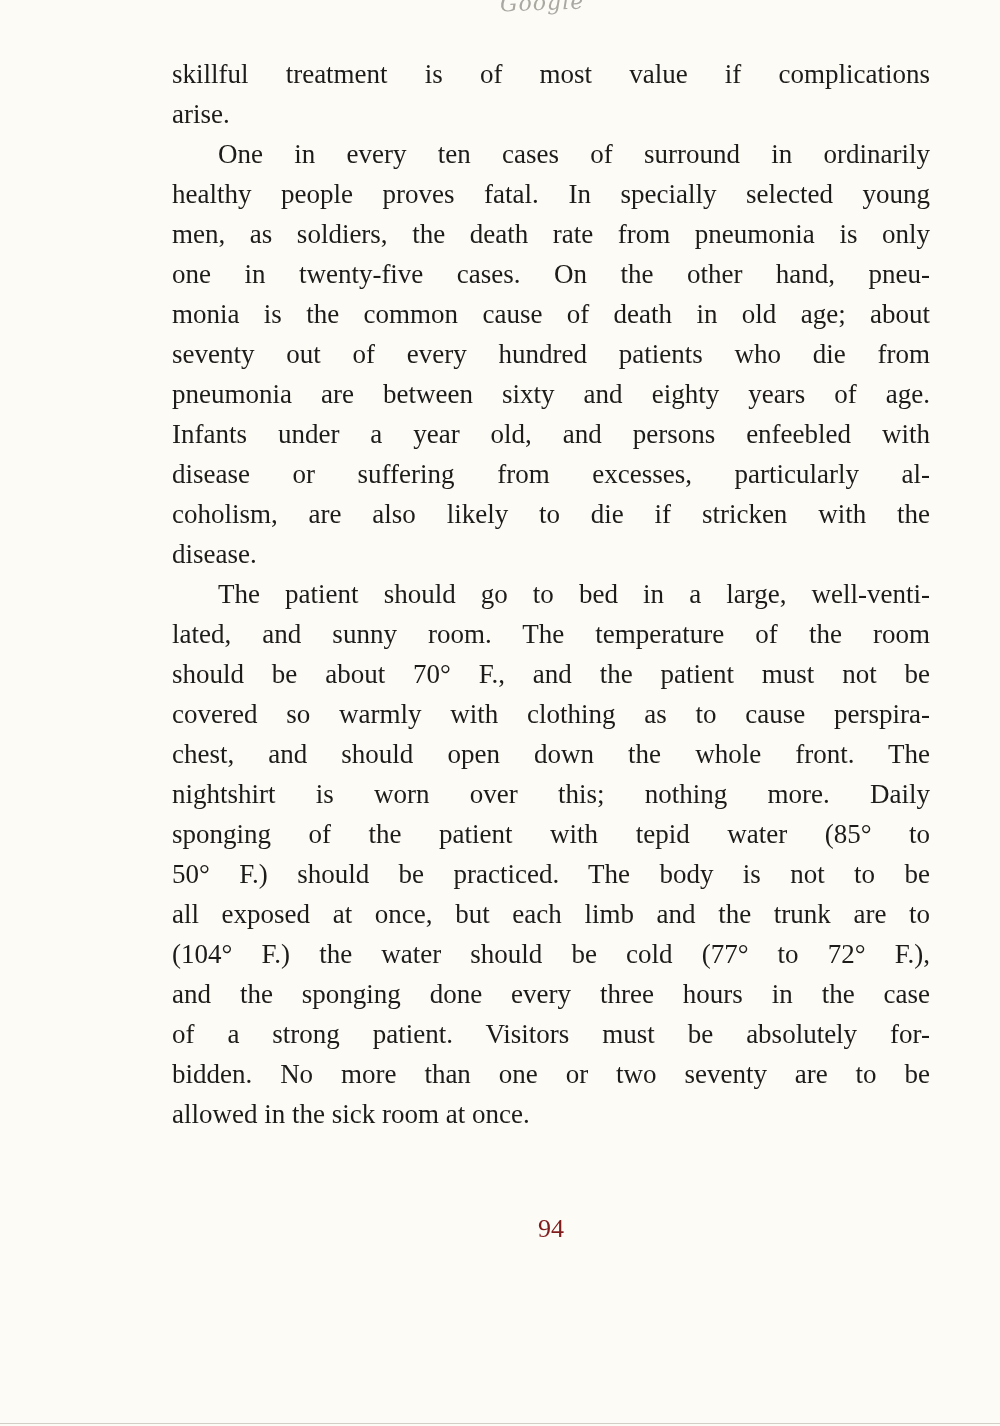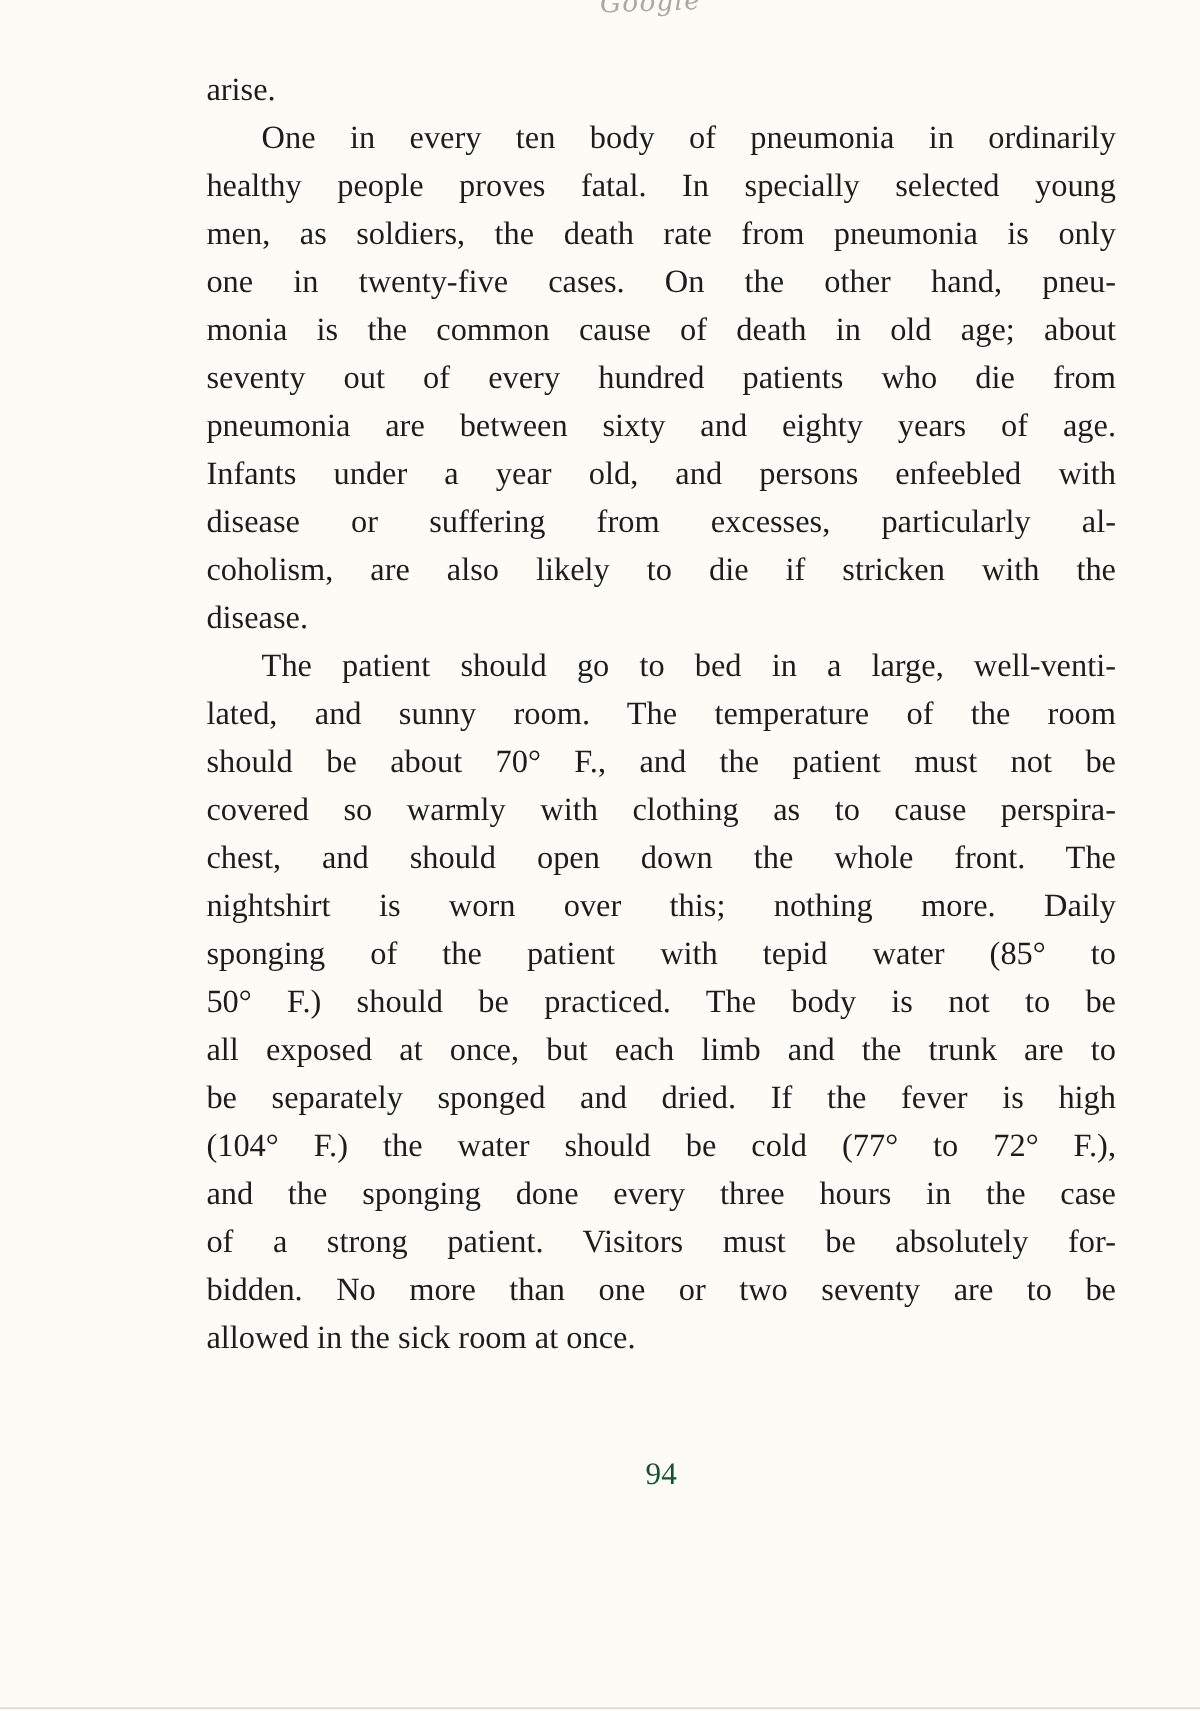--- a/index.html
+++ b/index.html
@@ -45,65 +45,65 @@
   .line.indent {
     text-indent: 46px;
   }
   .page-number {
     position: absolute;
     top: 1214px;
     left: 172px;
     width: 758px;
     text-align: center;
     font-size: 26px;
-    color: #14532d;
+    color: #7f1d1d;
   }
   .scan-edge-bottom {
     position: absolute;
     left: 0;
     bottom: 2px;
     width: 100%;
     height: 1px;
     background: #c7c4ba;
     opacity: 0.8;
   }
 </style>
 </head>
 <body>
 
 <div class="page">
 
   <div class="watermark">Google</div>
 
   <div class="text-block">
 
+    <div class="line">skillful treatment is of most value if complications</div>
     <div class="line last">arise.</div>
 
-    <div class="line indent">One in every ten body of pneumonia in ordinarily</div>
+    <div class="line indent">One in every ten cases of surround in ordinarily</div>
     <div class="line">healthy people proves fatal.  In specially selected young</div>
     <div class="line">men, as soldiers, the death rate from pneumonia is only</div>
     <div class="line">one in twenty-five cases.  On the other hand, pneu-</div>
     <div class="line">monia is the common cause of death in old age; about</div>
     <div class="line">seventy out of every hundred patients who die from</div>
     <div class="line">pneumonia are between sixty and eighty years of age.</div>
     <div class="line">Infants under a year old, and persons enfeebled with</div>
     <div class="line">disease or suffering from excesses, particularly al-</div>
     <div class="line">coholism, are also likely to die if stricken with the</div>
     <div class="line last">disease.</div>
 
     <div class="line indent">The patient should go to bed in a large, well-venti-</div>
     <div class="line">lated, and sunny room.  The temperature of the room</div>
     <div class="line">should be about 70° F., and the patient must not be</div>
     <div class="line">covered so warmly with clothing as to cause perspira-</div>
     <div class="line">chest, and should open down the whole front.  The</div>
     <div class="line">nightshirt is worn over this; nothing more.  Daily</div>
     <div class="line">sponging of the patient with tepid water (85° to</div>
     <div class="line">50° F.) should be practiced.  The body is not to be</div>
     <div class="line">all exposed at once, but each limb and the trunk are to</div>
-    <div class="line">be separately sponged and dried.  If the fever is high</div>
     <div class="line">(104° F.) the water should be cold (77° to 72° F.),</div>
     <div class="line">and the sponging done every three hours in the case</div>
     <div class="line">of a strong patient.  Visitors must be absolutely for-</div>
     <div class="line">bidden.  No more than one or two seventy are to be</div>
     <div class="line last">allowed in the sick room at once.</div>
 
   </div>
 
   <div class="page-number">94</div>
 

